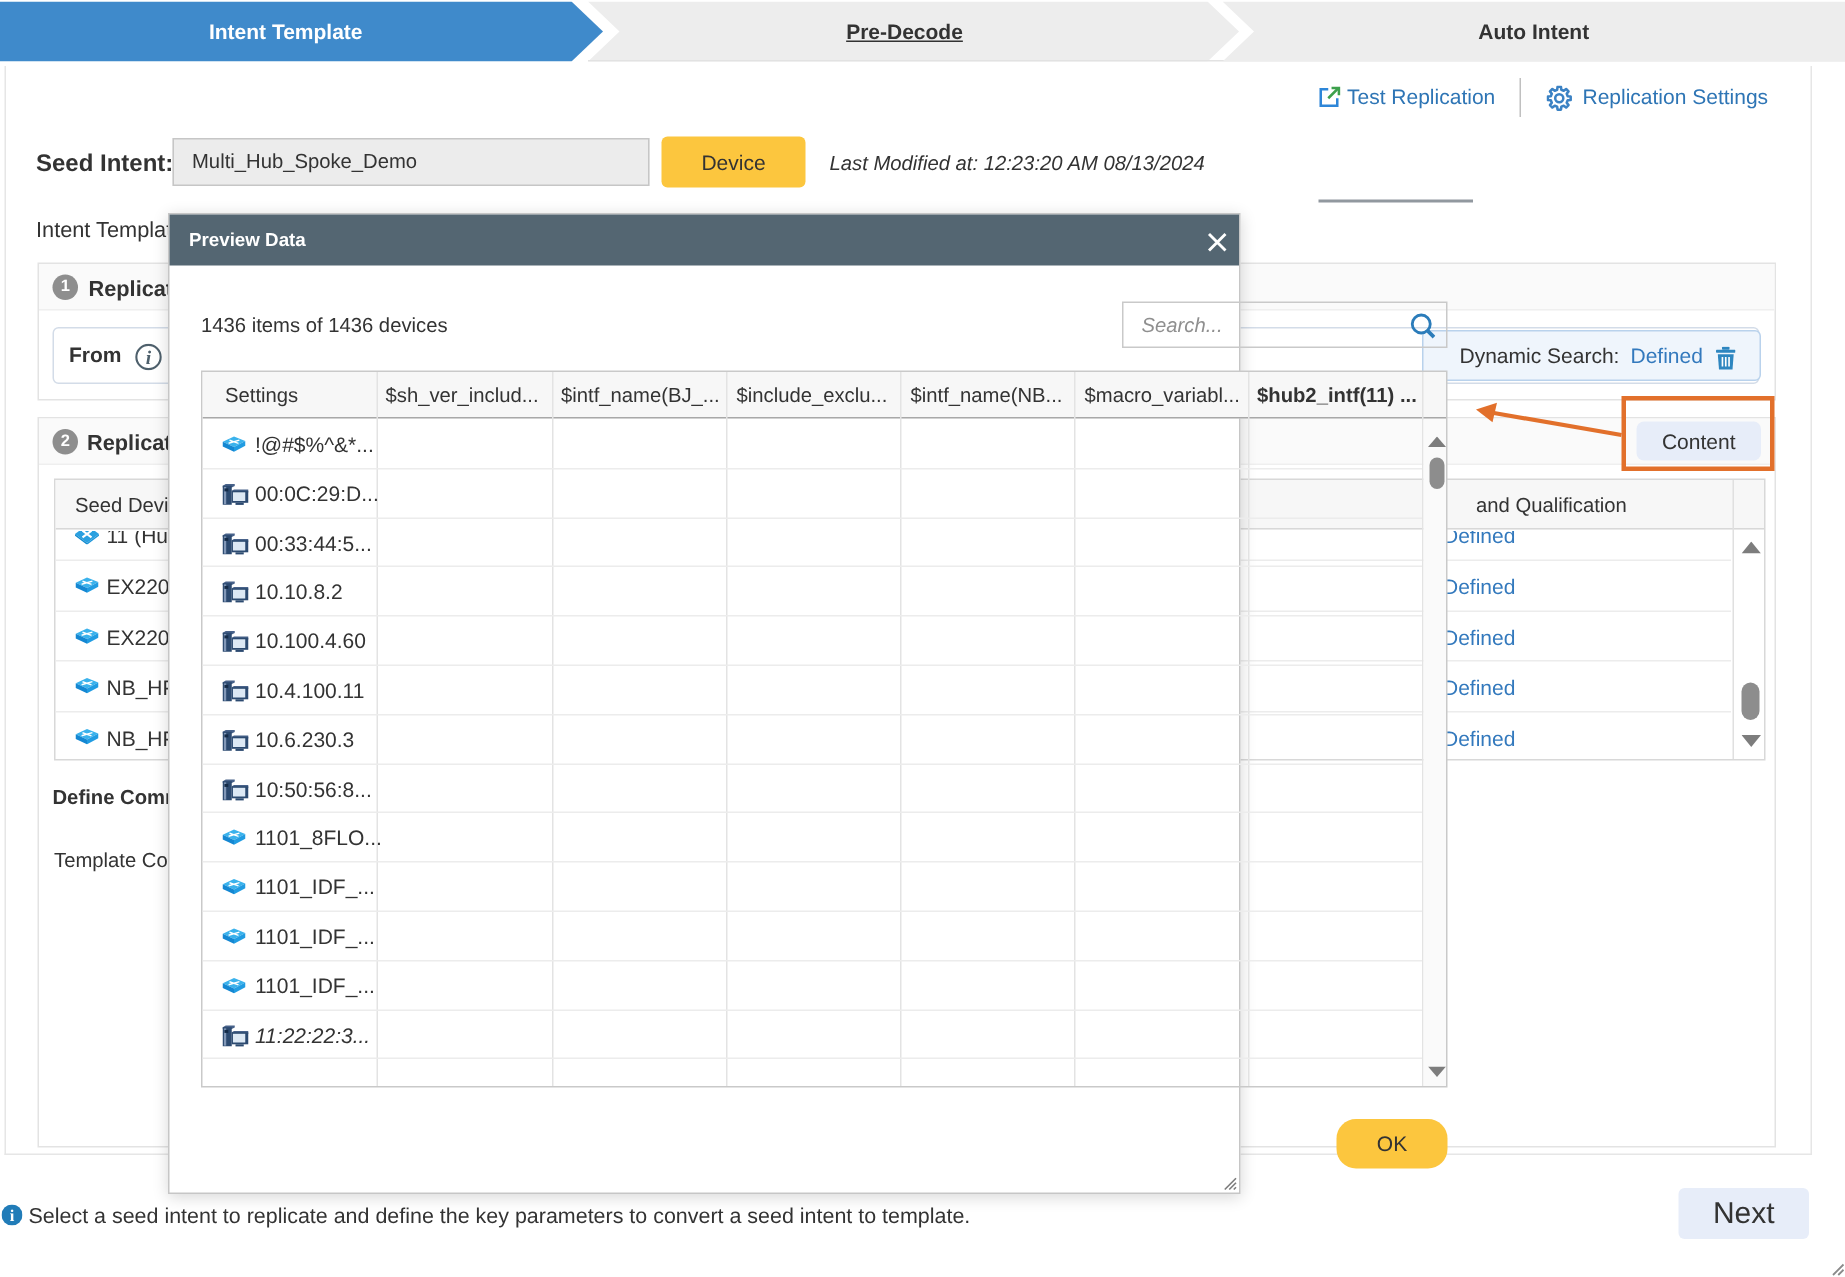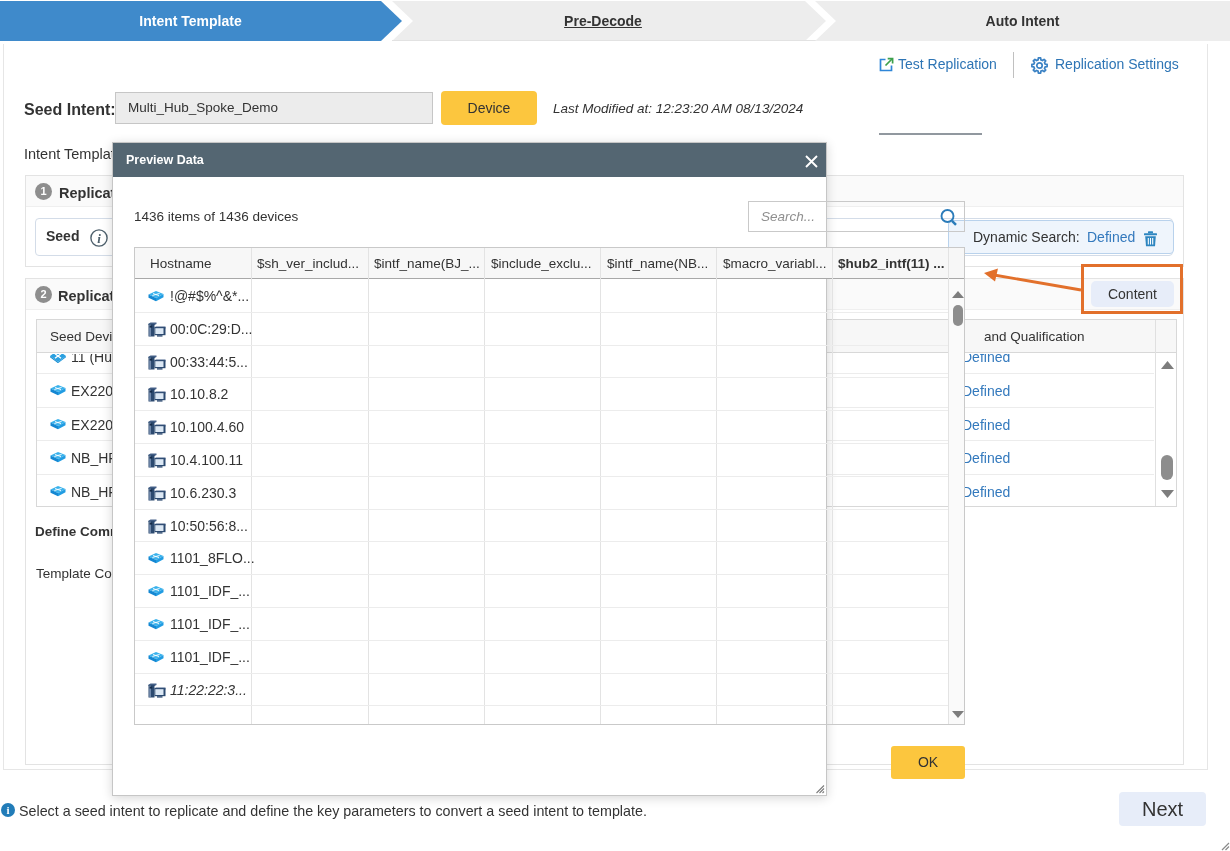--- a/index.html
+++ b/index.html
@@ -70,21 +70,21 @@
   <div class="abs" style="left:879px; top:133px; width:103px; height:2px; background:#91989f;"></div>
 
   <div class="panel" style="left:25px; top:175px; width:1159px; height:92px; border-color:#e3e3e3;">
     <div style="height:31px; background:#fafafa; border-bottom:1px solid #efefef; position:relative;">
       <span class="circle-num" style="position:absolute; left:9px; top:7px;">1</span>
       <span style="position:absolute; left:33px; top:9px; font-weight:bold; font-size:14.5px;">Replication Scope</span>
     </div>
   </div>
 
   <div class="abs" style="left:35px; top:218px; width:1138px; height:38px; border:1px solid #d3dce8; border-radius:4px;">
-    <span class="abs" style="left:10px; top:9px; font-weight:bold; font-size:14px;">Seed</span>
+    <span class="abs" style="left:10px; top:9px; font-weight:bold; font-size:14px;">From</span>
     <svg class="abs" style="left:54px; top:10px;" width="18" height="18" viewBox="0 0 18 18">
       <circle cx="9" cy="9" r="8.1" fill="none" stroke="#4e606c" stroke-width="1.4"></circle>
       <text x="9" y="13.6" text-anchor="middle" font-family="Liberation Serif, serif" font-style="italic" font-size="13" font-weight="bold" fill="#4e606c">i</text>
     </svg>
     <div class="abs" style="left:912px; top:1px; width:226px; height:34px; background:#eff5fc; border:1px solid #b9d2ec; border-radius:4px;"></div>
     <span class="abs" style="left:937px; top:10px; font-size:14px;">Dynamic Search:</span>
     <span class="abs blue" style="left:1051px; top:10px; font-size:14px; color:#3379bd;">Defined</span>
     <svg class="abs" style="left:1108px; top:12px;" width="13" height="16" viewBox="0 0 13 16">
       <rect x="0" y="2.2" width="13" height="2" rx="0.5" fill="#2e86c0"></rect>
       <rect x="4" y="0.2" width="5" height="2" rx="0.5" fill="#2e86c0"></rect>
@@ -189,21 +189,21 @@
     <div class="abs" style="left:635px; top:58px; width:217px; height:31px; border:1px solid #c9c9c9;">
       <span class="abs" style="left:12px; top:7px; font-style:italic; color:#8f8f8f; font-size:13.5px;">Search...</span>
       <svg class="abs" style="right:7px; top:4px;" width="23" height="23" viewBox="0 0 23 23">
         <circle cx="13.5" cy="10" r="6" fill="none" stroke="#2b7cba" stroke-width="1.9"></circle>
         <path d="M18 14.8 L22 18.8" stroke="#2b7cba" stroke-width="2.5"></path>
       </svg>
     </div>
 
     <div class="abs" style="left:21px; top:104px; width:831px; height:478px; border:1px solid #c9c9c9; overflow:hidden;">
       <div style="height:31px; background:#f7f7f7; border-bottom:1px solid #a8a8a8; position:relative; font-size:13.5px;">
-        <span class="abs" style="left:15px; top:8px;">Hostname</span>
+        <span class="abs" style="left:15px; top:8px;">Settings</span>
         <span class="abs" style="left:122px; top:8px;">$sh_ver_includ...</span>
         <span class="abs" style="left:239px; top:8px;">$intf_name(BJ_...</span>
         <span class="abs" style="left:356px; top:8px;">$include_exclu...</span>
         <span class="abs" style="left:472px; top:8px;">$intf_name(NB...</span>
         <span class="abs" style="left:588px; top:8px;">$macro_variabl...</span>
         <span class="abs" style="left:703px; top:8px;font-weight:bold;">$hub2_intf(11) ...</span>
       </div>
 
       <div class="abs" style="left:116px; top:0; width:1px; height:478px; background:#e3e3e3;"></div>
       <div class="abs" style="left:233px; top:0; width:1px; height:478px; background:#e3e3e3;"></div>
@@ -367,21 +367,21 @@
 
       <div class="abs" style="left:814px; top:32px; width:17px; height:446px; background:#fafafa;"></div>
       <svg class="abs" style="left:817px; top:43px;" width="12" height="7">
           <polygon points="6,0 12,7 0,7" fill="#7d7d7d"></polygon>
         </svg>
       <div class="abs" style="left:818px; top:57px; width:10px; height:21px; background:#8d8d8d; border-radius:5px;"></div>
       <svg class="abs" style="left:817px; top:463px;" width="12" height="7">
           <polygon points="0,0 12,0 6,7" fill="#7d7d7d"></polygon>
         </svg>
     </div>
-    <div class="ybtn" style="left:778px; top:603px; width:74px; height:33px; line-height:33px; font-size:14px;">OK</div>
+    <div class="ybtn" style="left:778px; top:603px; width:74px; height:33px; line-height:33px; font-size:14px;border-radius:13px;">OK</div>
     <svg class="abs" style="right:1px; bottom:1px;" width="10" height="10" viewBox="0 0 10 10">
       <path d="M9 1.5 L1.5 9 M9 4.5 L4.5 9 M9 7.5 L7.5 9" stroke="#7d7d7d" stroke-width="1.1" fill="none"></path>
     </svg>
   </div>
 
   <div class="abs" style="left:1081px; top:264px; width:102px; height:50px; border:3px solid #e2702b;"></div>
   <svg class="abs" style="left:982px; top:264px;" width="102" height="32">
     <line x1="99" y1="26" x2="12" y2="11" stroke="#e2702b" stroke-width="2.8"></line>
     <polygon points="2,9 16,4.5 13,17.5" fill="#e2702b"></polygon>
   </svg>

